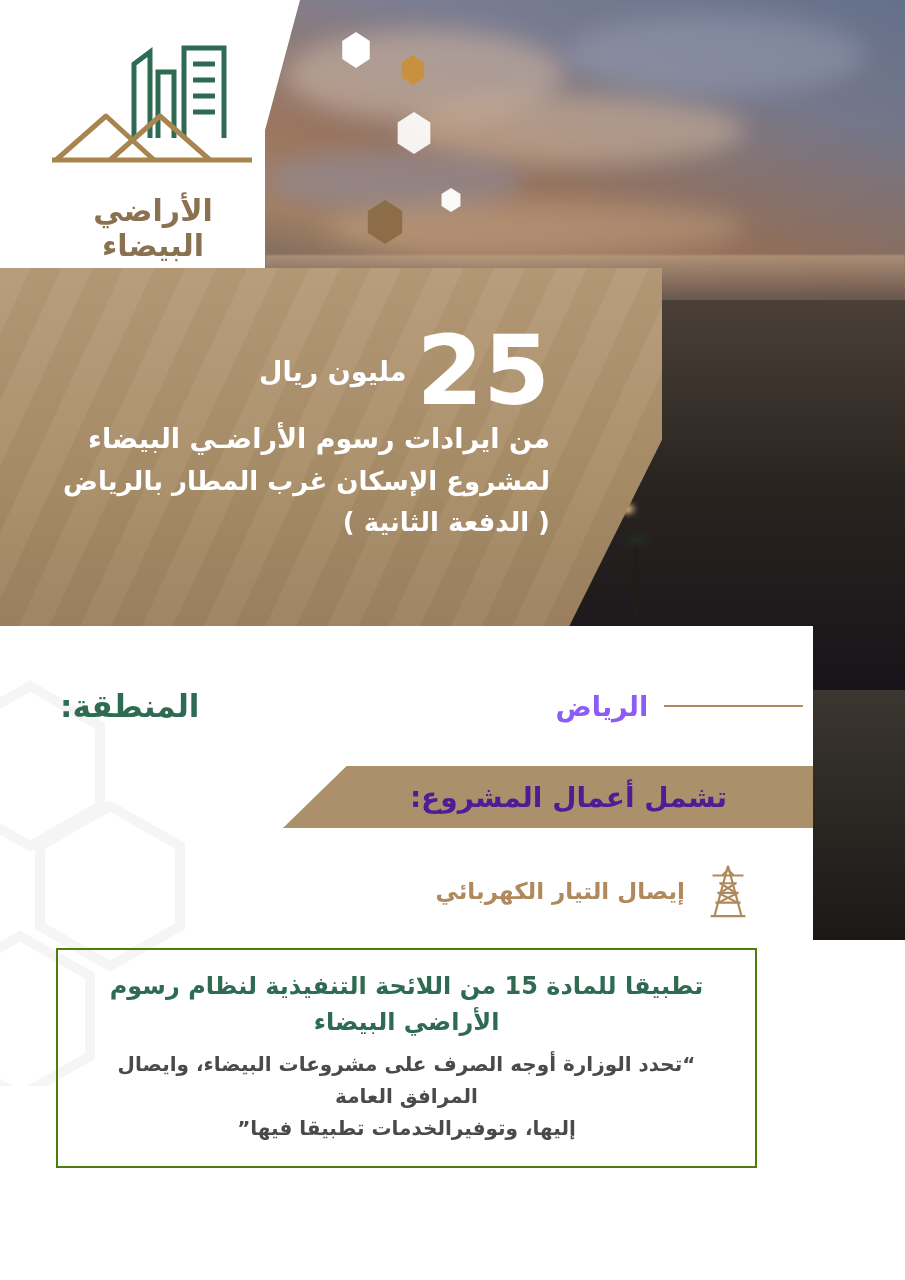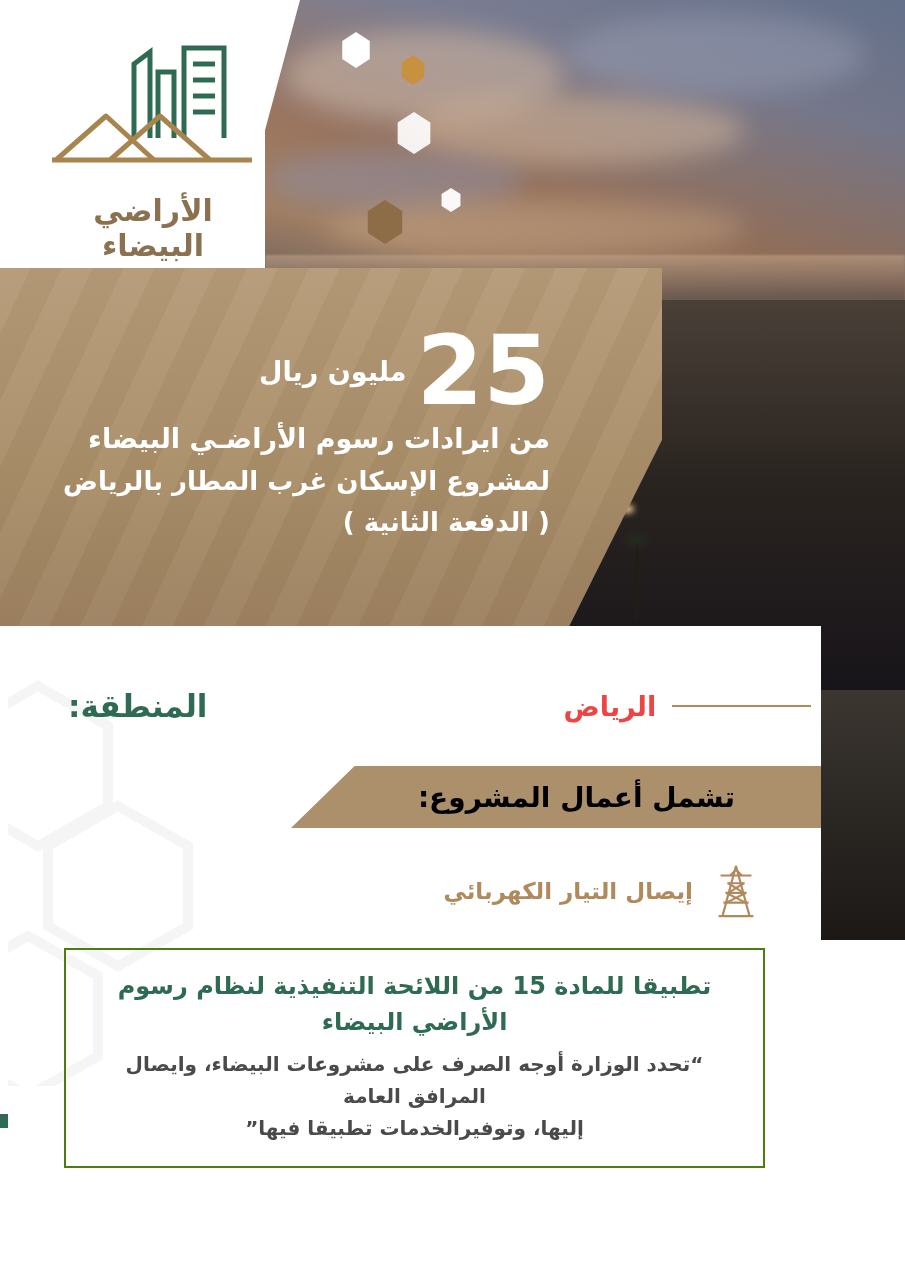--- a/index.html
+++ b/index.html
@@ -166,21 +166,21 @@
     font-weight: bold;
     line-height: 1.5;
     margin-top: 2px;
     white-space: nowrap;
   }
   .hl-line.sm { font-size: 26px; }
 
   
   .lower {
     position: absolute;
-    left: 8px; top: 626px;
+    left: 0; top: 626px;
     width: 813px; height: 654px;
     background: #ffffff;
     z-index: 2;
     overflow: hidden;
   }
   .lower-hex-deco {
     position: absolute;
     left: -40px; top: 40px;
     width: 340px; height: 420px;
     opacity: .5;
@@ -194,42 +194,42 @@
     flex-direction: row-reverse;
     padding-left: 60px;
     gap: 16px;
   }
   .region-label {
     font-size: 31px; font-weight: bold; color: #2f6b52;
     direction: rtl;
     padding-right: 340px;
   }
   .region-value {
-    font-size: 27px; font-weight: bold; color: #ef4444;
+    font-size: 27px; font-weight: bold; color: #8b5cf6;
     direction: rtl;
   }
   .region-rule {
     flex: 1;
     height: 2px;
     background: #b08a5c;
     margin-right: 10px;
     max-width: 230px;
   }
 
   .scope-bar {
     position: absolute;
     top: 140px; right: 0;
     width: 530px; height: 62px;
     background: #ac8f6b;
     clip-path: polygon(12% 0, 100% 0, 100% 100%, 0 100%);
     display: flex; align-items: center; justify-content: flex-start;
     padding-right: 86px;
   }
   .scope-bar span {
-    color: #000000; font-size: 28px; font-weight: bold; direction: rtl;
+    color: #4c1d95; font-size: 28px; font-weight: bold; direction: rtl;
   }
 
   .items-row {
     position: absolute;
     top: 236px; left: 0; right: 0;
     display: flex;
     flex-direction: row;
     align-items: center;
     justify-content: space-between;
     padding: 0 56px 0 46px;

